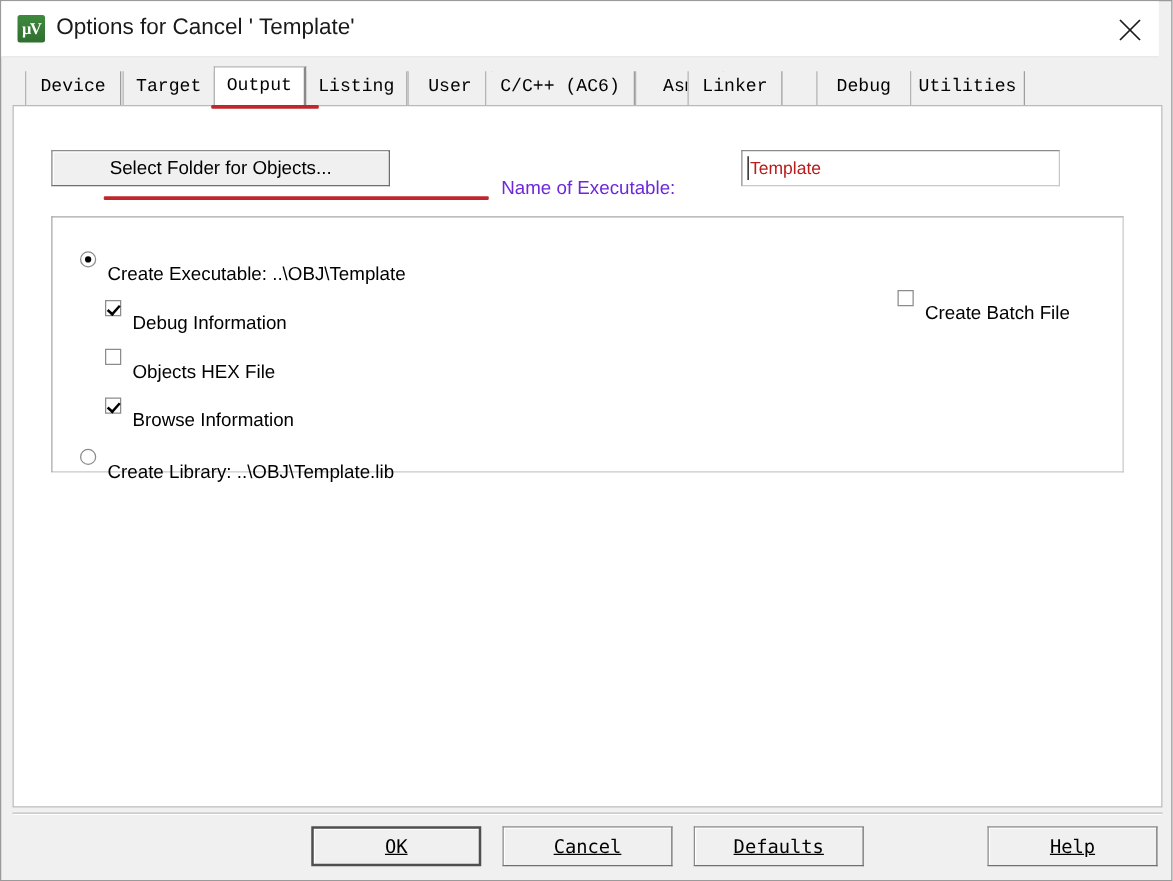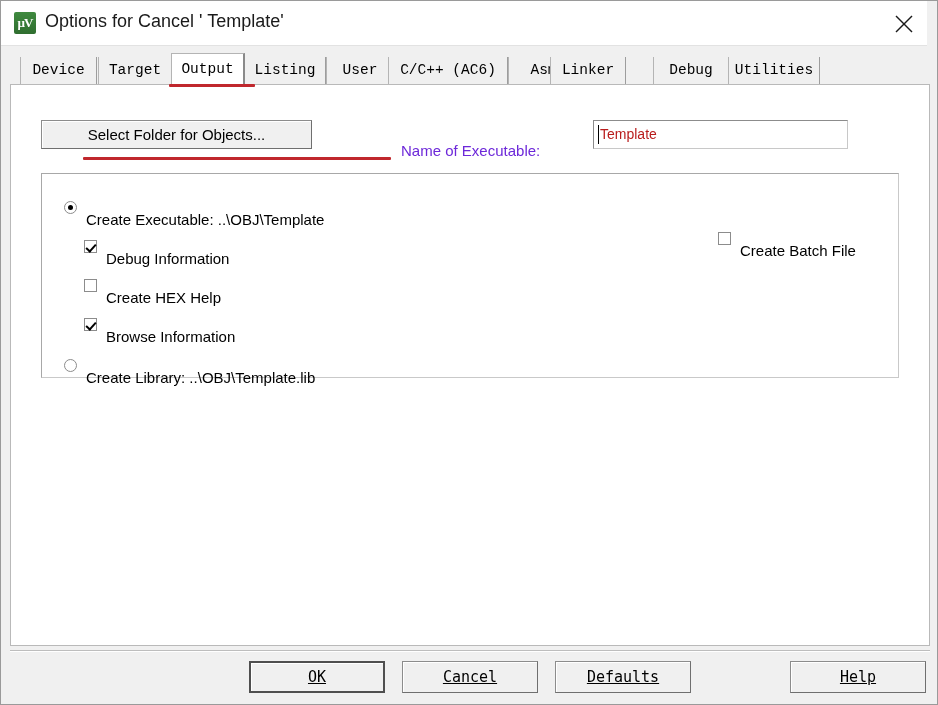--- a/index.html
+++ b/index.html
@@ -308,21 +308,21 @@
       <span class="opt-label">Create Executable:  ..\OBJ\Template</span>
     </div>
 
     <div class="opt-row" style="left:42px;top:64px">
       <span class="checkbox checked"></span>
       <span class="opt-label">Debug Information</span>
     </div>
 
     <div class="opt-row" style="left:42px;top:103px">
       <span class="checkbox"></span>
-      <span class="opt-label">Create HEX Help</span>
+      <span class="opt-label">Objects HEX File</span>
     </div>
 
     <div class="opt-row" style="left:42px;top:142px">
       <span class="checkbox checked"></span>
       <span class="opt-label">Browse Information</span>
     </div>
 
     <div class="opt-row" style="left:22px;top:183px">
       <span class="radio"></span>
       <span class="opt-label">Create Library:  ..\OBJ\Template.lib</span>

